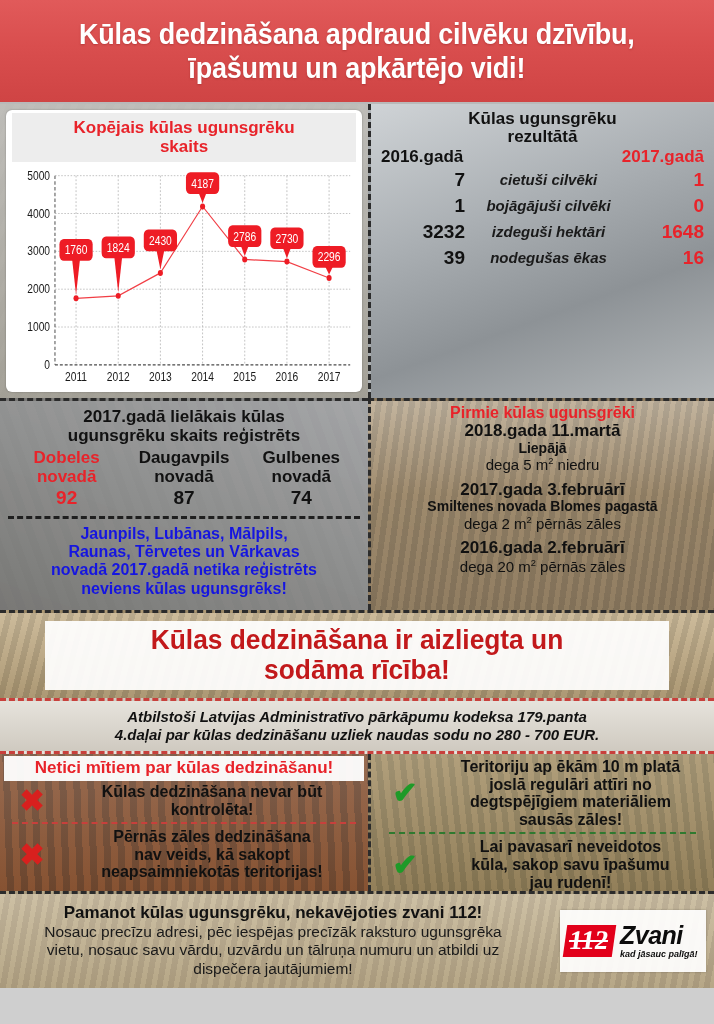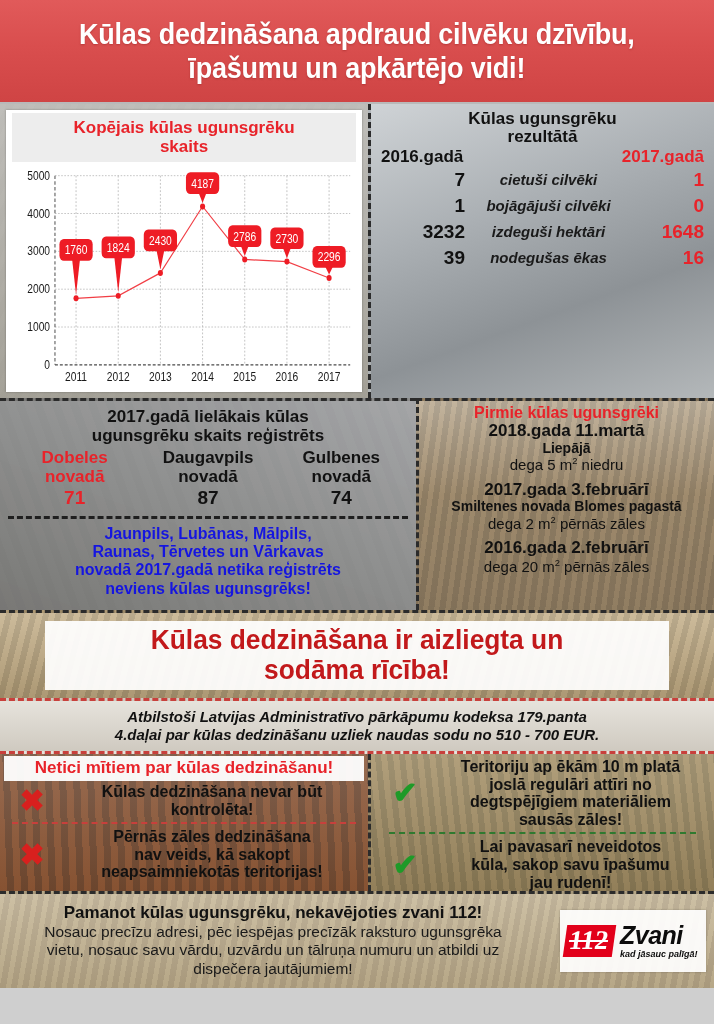--- a/index.html
+++ b/index.html
@@ -50,20 +50,21 @@
       linear-gradient(160deg,#cfd3d6 0%, #a9aeb2 38%, #8d9296 66%, #b4b8ba 100%);
     border-left:3px dashed #2b2b2b;
   }
 
   
   .chart-card {
     background:#fff; width:100%; height:100%;
     box-shadow:0 0 2px rgba(0,0,0,.3);
     display:flex; flex-direction:column;
     padding:2px 4px 2px 4px;
+    border-radius:6px;
   }
   .chart-title {
     background:#ededed; text-align:center;
     color:#e8232a; font-weight:700; font-size:17px; line-height:1.12;
     padding:5px 4px 6px; margin:1px 2px 0 2px;
   }
   .chart-area { flex:1; position:relative; }
   .chart-area svg { width:100%; height:100%; display:block; }
 
   
@@ -76,21 +77,21 @@
   .sy-mid { flex:1; }
   .sy-right { width:110px; font-size:17px; font-weight:700; color:#e8232a; text-align:right;}
   .stat-row { display:flex; align-items:center; padding:2px 10px; }
   .stat-a { width:84px; text-align:right; font-size:19px; font-weight:700; color:#111; }
   .stat-label { flex:1; text-align:center; font-size:15px; font-style:italic; font-weight:700; color:#1a1a1a; }
   .stat-b { width:72px; text-align:right; font-size:19px; font-weight:700; color:#e8232a; }
 
   
   .row-mid { display:flex; height:212px; }
   .col-left-mid {
-    width:416px; position:relative;
+    width:368px; position:relative;
     background:#8e8e8c;
     background-image:
       linear-gradient(200deg, rgba(170,172,175,.88), rgba(120,120,118,.9)),
       repeating-linear-gradient(70deg,#6c6a63 0 8px,#837f75 8px 17px);
     border-top:3px dashed #2b2b2b;
     padding:5px 6px;
     display:flex; flex-direction:column;
   }
   .col-right-mid {
     flex:1; position:relative;
@@ -352,21 +353,21 @@
     <div class="row-mid">
 
       <div class="col-left-mid">
         <div class="mid-title">
           <span>2017.gadā lielākais kūlas</span><br>
           <span>ugunsgrēku skaits reģistrēts</span>
         </div>
         <div class="munis" id="muni-list">
             <div class="muni">
               <div class="nm red"><span>Dobeles</span><br><span>novadā</span></div>
-              <div class="val red">71</div>
+              <div class="val red">92</div>
             </div>
             <div class="muni">
               <div class="nm"><span>Daugavpils</span><br><span>novadā</span></div>
               <div class="val">87</div>
             </div>
             <div class="muni">
               <div class="nm"><span>Gulbenes</span><br><span>novadā</span></div>
               <div class="val">74</div>
             </div>
           </div>
@@ -405,21 +406,21 @@
         <h2>
           <span>Kūlas dedzināšana ir aizliegta un</span><br>
           <span>sodāma rīcība!</span>
         </h2>
       </div>
     </div>
 
     <div class="law">
       <p>
         <span>Atbilstoši Latvijas Administratīvo pārkāpumu kodeksa 179.panta</span><br>
-        <span>4.daļai par kūlas dedzināšanu uzliek naudas sodu no 510 - 700 EUR.</span>
+        <span>4.daļai par kūlas dedzināšanu uzliek naudas sodu no 280 - 700 EUR.</span>
       </p>
     </div>
 
     <div class="row-bot">
       <div class="col-myth">
         <div class="myth-head">Netici mītiem par kūlas dedzināšanu!</div>
         <div id="myth-items">
             <div class="item">
               <div class="mark x">✖</div>
               <div class="txt">Kūlas dedzināšana nevar būt<br>kontrolēta!</div>

